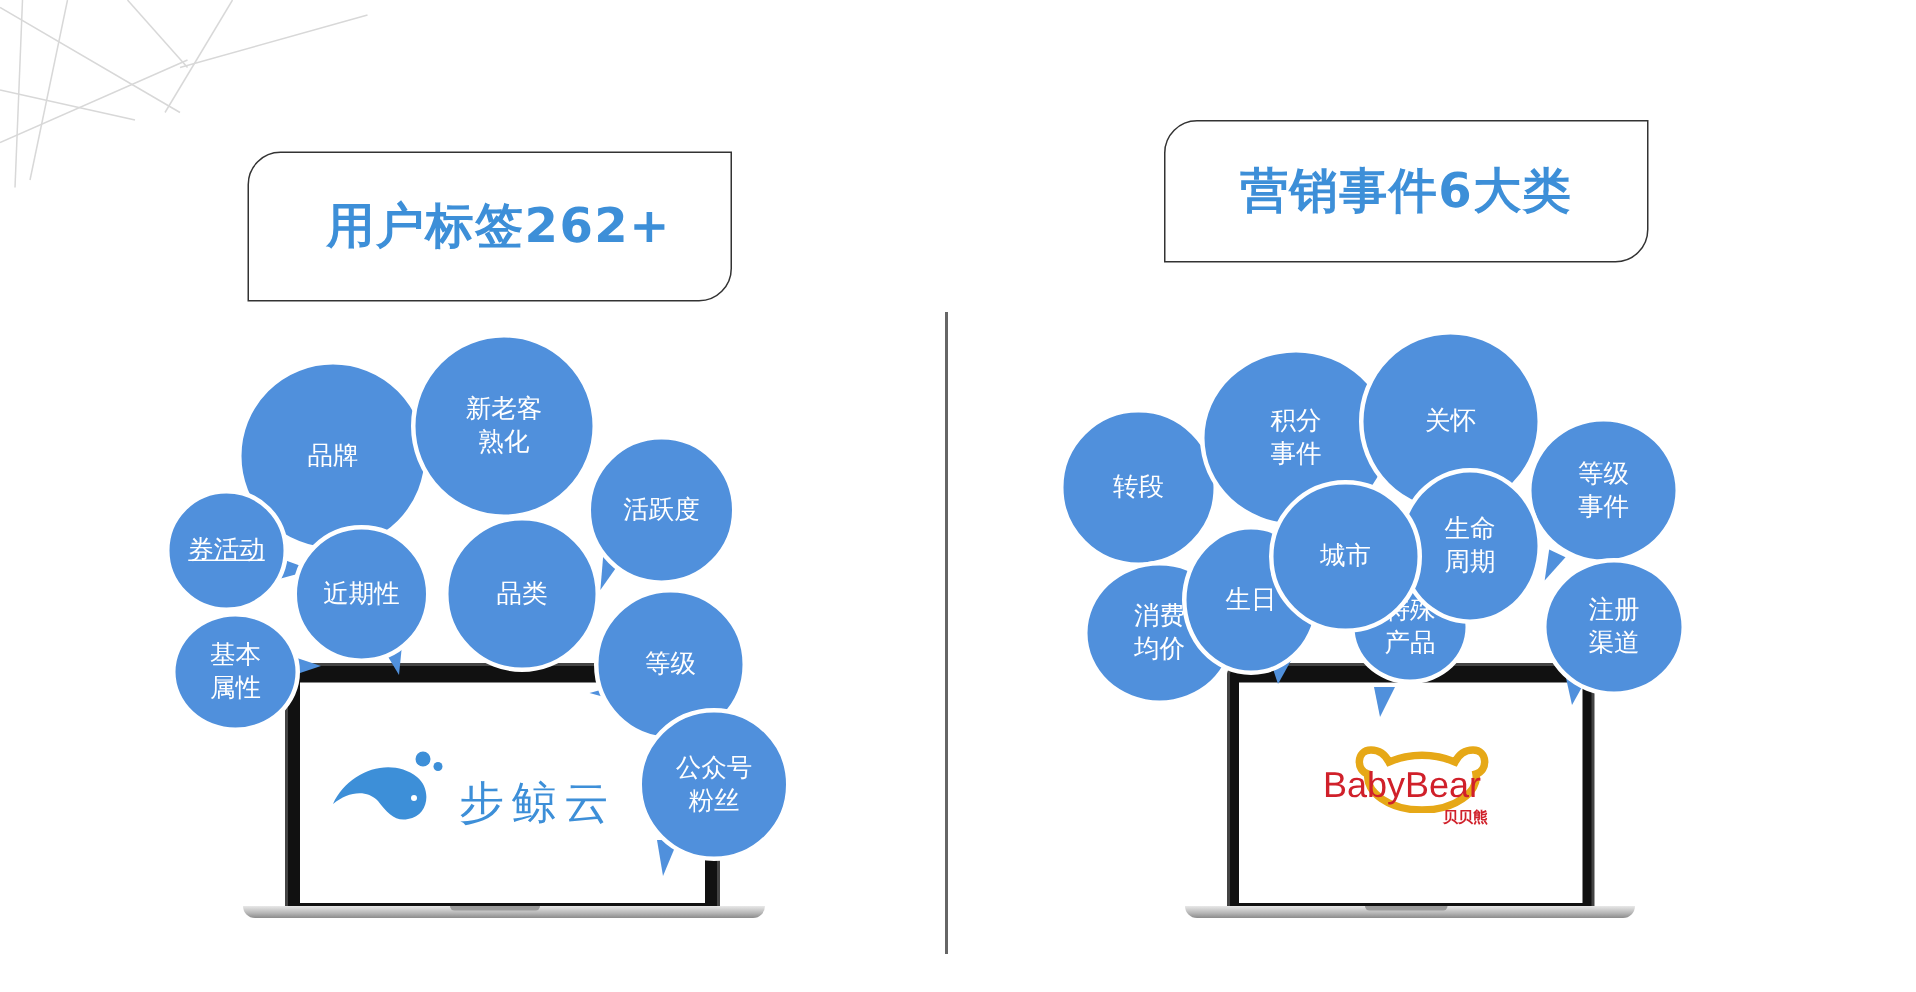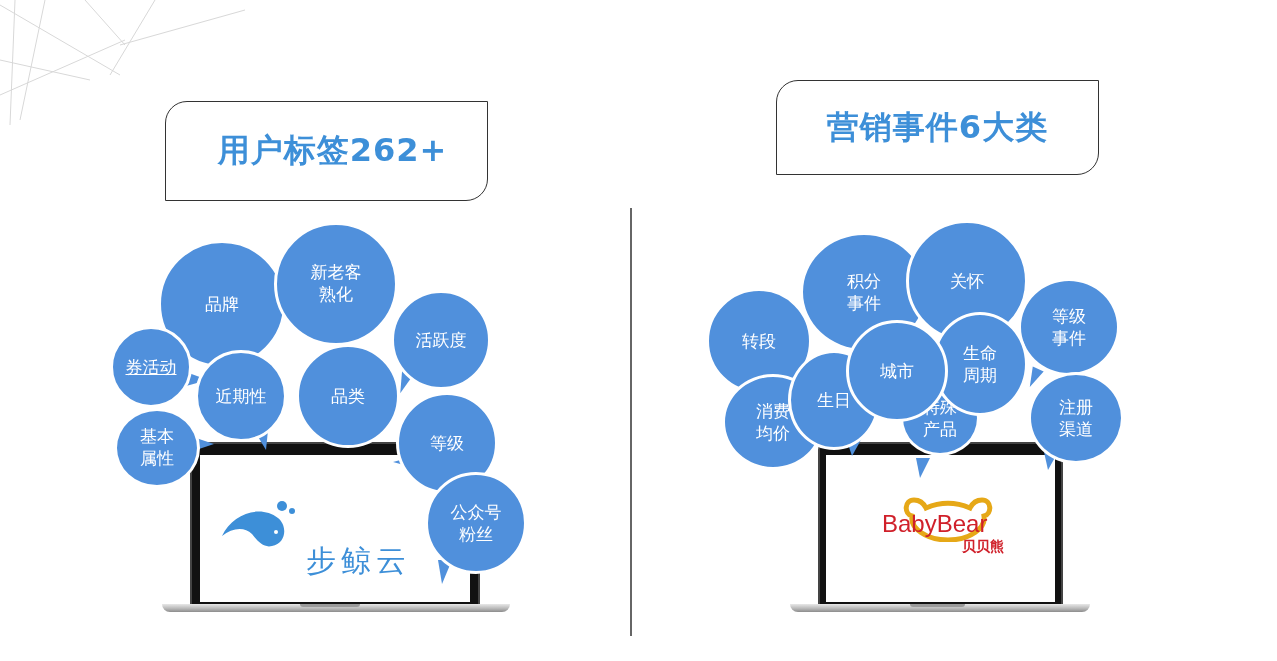--- a/index.html
+++ b/index.html
@@ -57,38 +57,38 @@
   <div class="base" style="left:162px; top:604px; width:348px;"></div>
   <div class="notch" style="left:300px; top:604px; width:60px;"></div>
 </div>
 
 <svg style="position:absolute; left:220px; top:498px;" width="78" height="52" viewBox="0 0 78 52">
   <path d="M2 38 C12 16, 40 6, 58 20 C68 28, 66 46, 52 48 C44 50, 38 44, 32 36 C24 28, 12 30, 2 38 Z" fill="#3d8fd8"></path>
   <circle cx="62" cy="8" r="5" fill="#3d8fd8"></circle>
   <circle cx="72" cy="13" r="3" fill="#3d8fd8"></circle>
   <circle cx="56" cy="34" r="2" fill="#fff"></circle>
 </svg>
-<div class="logo-text" style="left:306px; top:541px;">步鲸云</div>
+<div class="logo-text" style="left:306px; top:515px;">步鲸云</div>
 
 <div class="tail" style="left:240px; top:330px; border-left:14px solid transparent; border-right:6px solid transparent; border-top:22px solid #5090dc;"></div>
 <div class="tail" style="left:186px; top:372px; border-top:8px solid transparent; border-bottom:6px solid transparent; border-left:22px solid #5090dc;"></div>
 <div class="tail" style="left:254px; top:430px; border-left:12px solid transparent; border-right:2px solid transparent; border-top:20px solid #5090dc;"></div>
 <div class="tail" style="left:196px; top:438px; border-top:6px solid transparent; border-bottom:6px solid transparent; border-left:18px solid #5090dc;"></div>
 <div class="tail" style="left:398px; top:372px; border-right:6px solid transparent; border-left:6px solid transparent; border-top:22px solid #5090dc; transform:rotate(20deg);"></div>
 <div class="tail" style="left:393px; top:456px; border-top:6px solid transparent; border-bottom:6px solid transparent; border-right:22px solid #5090dc;"></div>
 <div class="tail" style="left:438px; top:560px; border-left:4px solid transparent; border-right:10px solid transparent; border-top:24px solid #5090dc;"></div>
 
 <div class="bubble" style="left:158px; top:240px; width:128px; height:128px;">品牌</div>
 <div class="bubble" style="left:274px; top:222px; width:124px; height:124px;font-family:Liberation Serif, serif;">新老客
 熟化</div>
 <div class="bubble" style="left:391px; top:290px; width:100px; height:100px;">活跃度</div>
 <div class="bubble" style="left:110px; top:326px; width:82px; height:82px;text-decoration:underline;">券活动</div>
 <div class="bubble" style="left:195px; top:350px; width:92px; height:92px;">近期性</div>
 <div class="bubble" style="left:296px; top:344px; width:104px; height:104px;">品类</div>
-<div class="bubble" style="left:114px; top:408px; width:86px; height:80px;font-family:Liberation Serif, serif;">基本
+<div class="bubble" style="left:114px; top:408px; width:86px; height:80px;">基本
 属性</div>
 <div class="bubble" style="left:396px; top:392px; width:102px; height:102px;">等级</div>
 <div class="bubble" style="left:425px; top:472px; width:102px; height:102px;">公众号
 粉丝</div>
 
 <div class="divider"></div>
 
 <div class="title-box" style="left:776px; top:80px; width:323px; height:95px;">
   <span class="title-text">营销事件6大类</span>
 </div>
@@ -97,28 +97,28 @@
   <div class="screen-frame" style="left:818px; top:442px; width:245px; height:168px;"></div>
   <div class="screen" style="left:826px; top:455px; width:229px; height:147px;"></div>
   <div class="base" style="left:790px; top:604px; width:300px;"></div>
   <div class="notch" style="left:910px; top:604px; width:55px;"></div>
 </div>
 
 <svg style="position:absolute; left:900px; top:494px;" width="96" height="48" viewBox="0 0 96 48">
   <path d="M12 22 C4 20, 4 6, 14 6 C20 6, 24 10, 26 14 C40 8, 56 8, 70 14 C72 10, 76 6, 82 6 C92 6, 92 20, 84 22 C86 34, 70 46, 48 46 C26 46, 10 34, 12 22 Z" fill="none" stroke="#e6a817" stroke-width="5"></path>
 </svg>
 <div style="position:absolute; left:882px; top:510px; color:#d0202a; font-weight:normal; font-size:24px; font-family:'Liberation Sans', sans-serif;">BabyBear</div>
-<div style="position:absolute; left:962px; top:538px; color:#d0202a; font-weight:bold; font-size:14px;">贝贝熊</div>
+<div style="position:absolute; left:962px; top:538px; color:#d0202a; font-weight:bold; font-size:10px;">贝贝熊</div>
 
 <div class="tail" style="left:846px; top:438px; border-left:6px solid transparent; border-right:10px solid transparent; border-top:18px solid #5090dc;"></div>
 <div class="tail" style="left:916px; top:458px; border-left:4px solid transparent; border-right:10px solid transparent; border-top:20px solid #5090dc;"></div>
 <div class="tail" style="left:1028px; top:368px; border-right:6px solid transparent; border-left:6px solid transparent; border-top:20px solid #5090dc; transform:rotate(25deg);"></div>
 <div class="tail" style="left:1044px; top:452px; border-left:4px solid transparent; border-right:10px solid transparent; border-top:18px solid #5090dc;"></div>
 
-<div class="bubble" style="left:706px; top:288px; width:106px; height:106px;">转段</div>
+<div class="bubble" style="left:706px; top:272px; width:106px; height:106px;">转段</div>
 <div class="bubble" style="left:800px; top:232px; width:128px; height:120px;">积分
 事件</div>
 <div class="bubble" style="left:906px; top:220px; width:122px; height:122px;">关怀</div>
 <div class="bubble" style="left:1018px; top:278px; width:102px; height:98px;">等级
 事件</div>
 <div class="bubble" style="left:722px; top:374px; width:102px; height:96px;">消费
 均价</div>
 <div class="bubble" style="left:788px; top:350px; width:92px; height:100px;">生日</div>
 <div class="bubble" style="left:900px; top:380px; width:80px; height:76px;">特殊
 产品</div>

